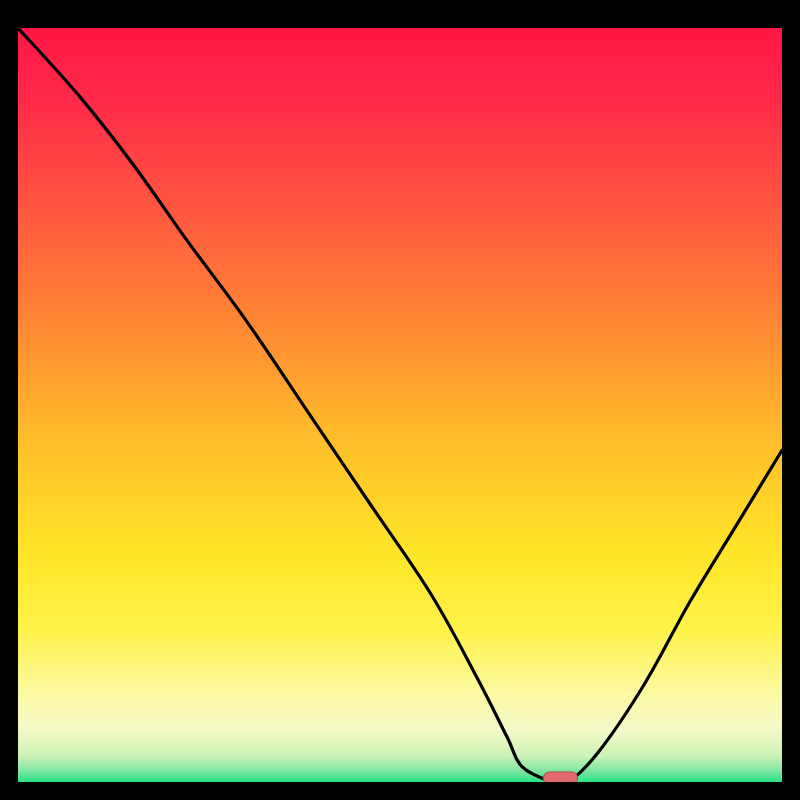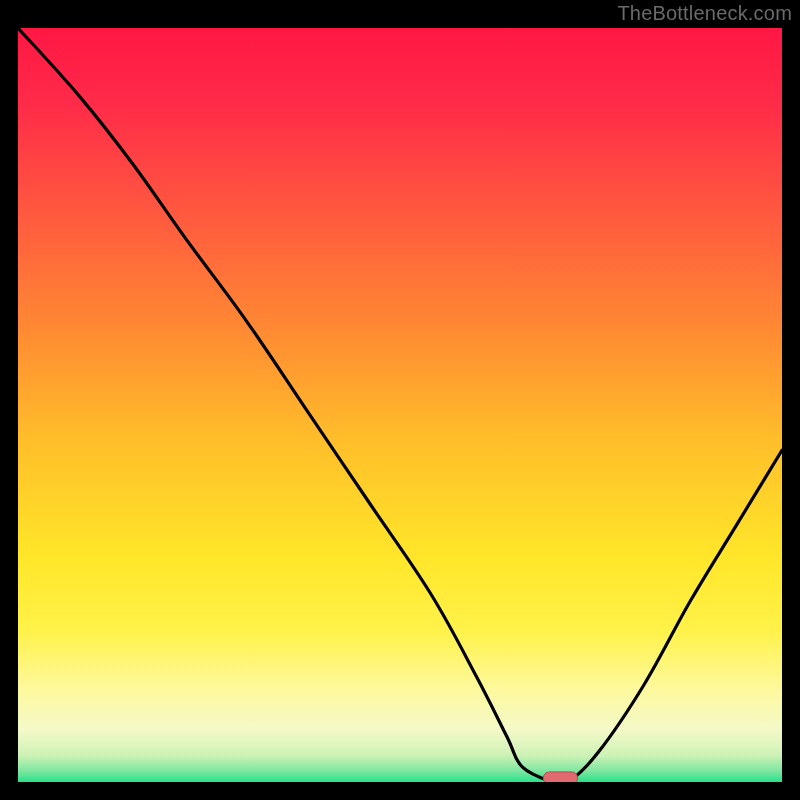--- a/index.html
+++ b/index.html
@@ -41,21 +41,20 @@
     top: 0;
     width: 764px;
     height: 754px;
     display: block;
   }
 </style>
 </head>
 <body>
 
 <div class="frame">
-  <div class="watermark">TheBottleneck.com</div>
 
   <div class="plot-outer">
     <svg class="plot" viewBox="0 0 764 754" preserveAspectRatio="none">
       <defs>
         <linearGradient id="bg-grad" x1="0" y1="0" x2="0" y2="1">
             <stop offset="0%" stop-color="#ff1744"></stop>
             <stop offset="10%" stop-color="#ff2b49"></stop>
             <stop offset="25%" stop-color="#ff5a3f"></stop>
             <stop offset="40%" stop-color="#ff8a33"></stop>
             <stop offset="55.00000000000001%" stop-color="#ffbf2a"></stop>

